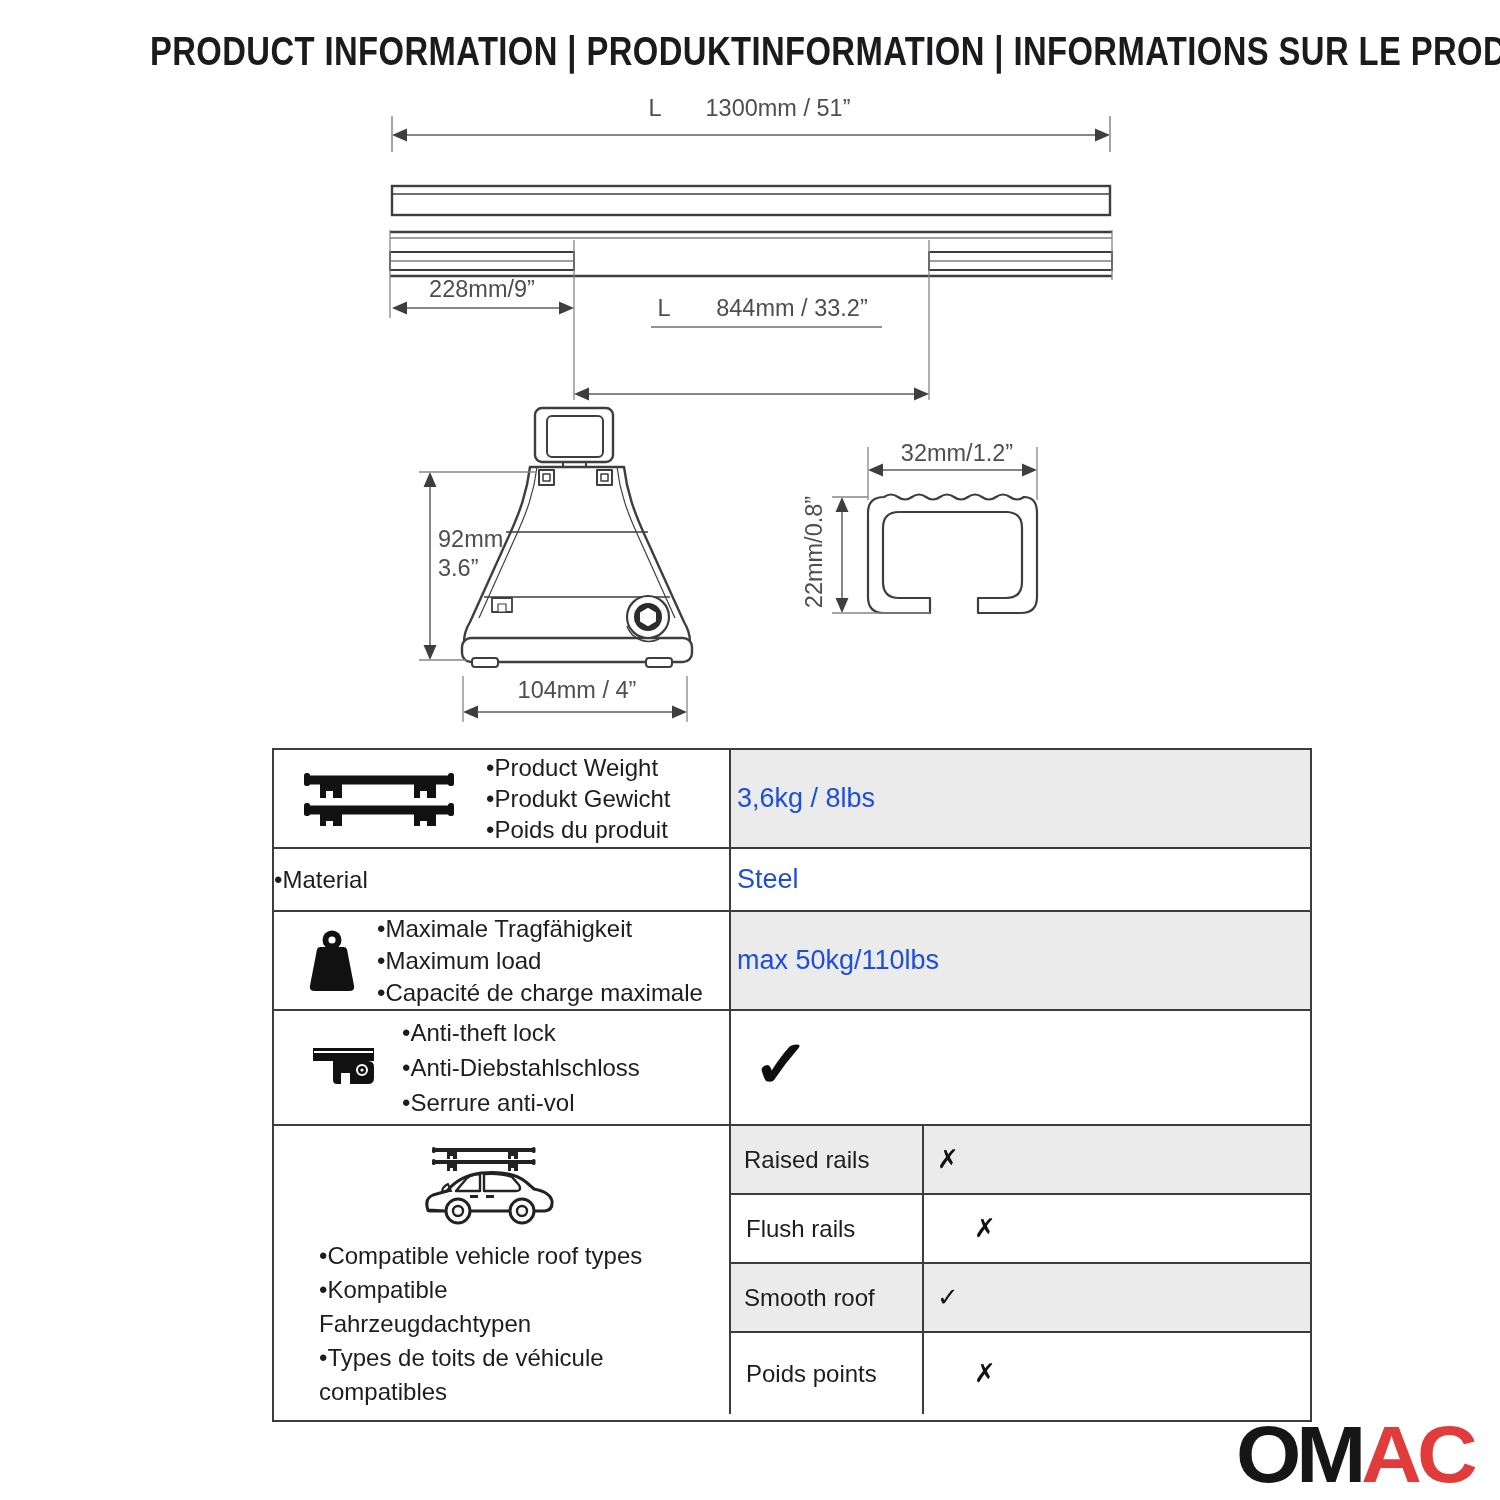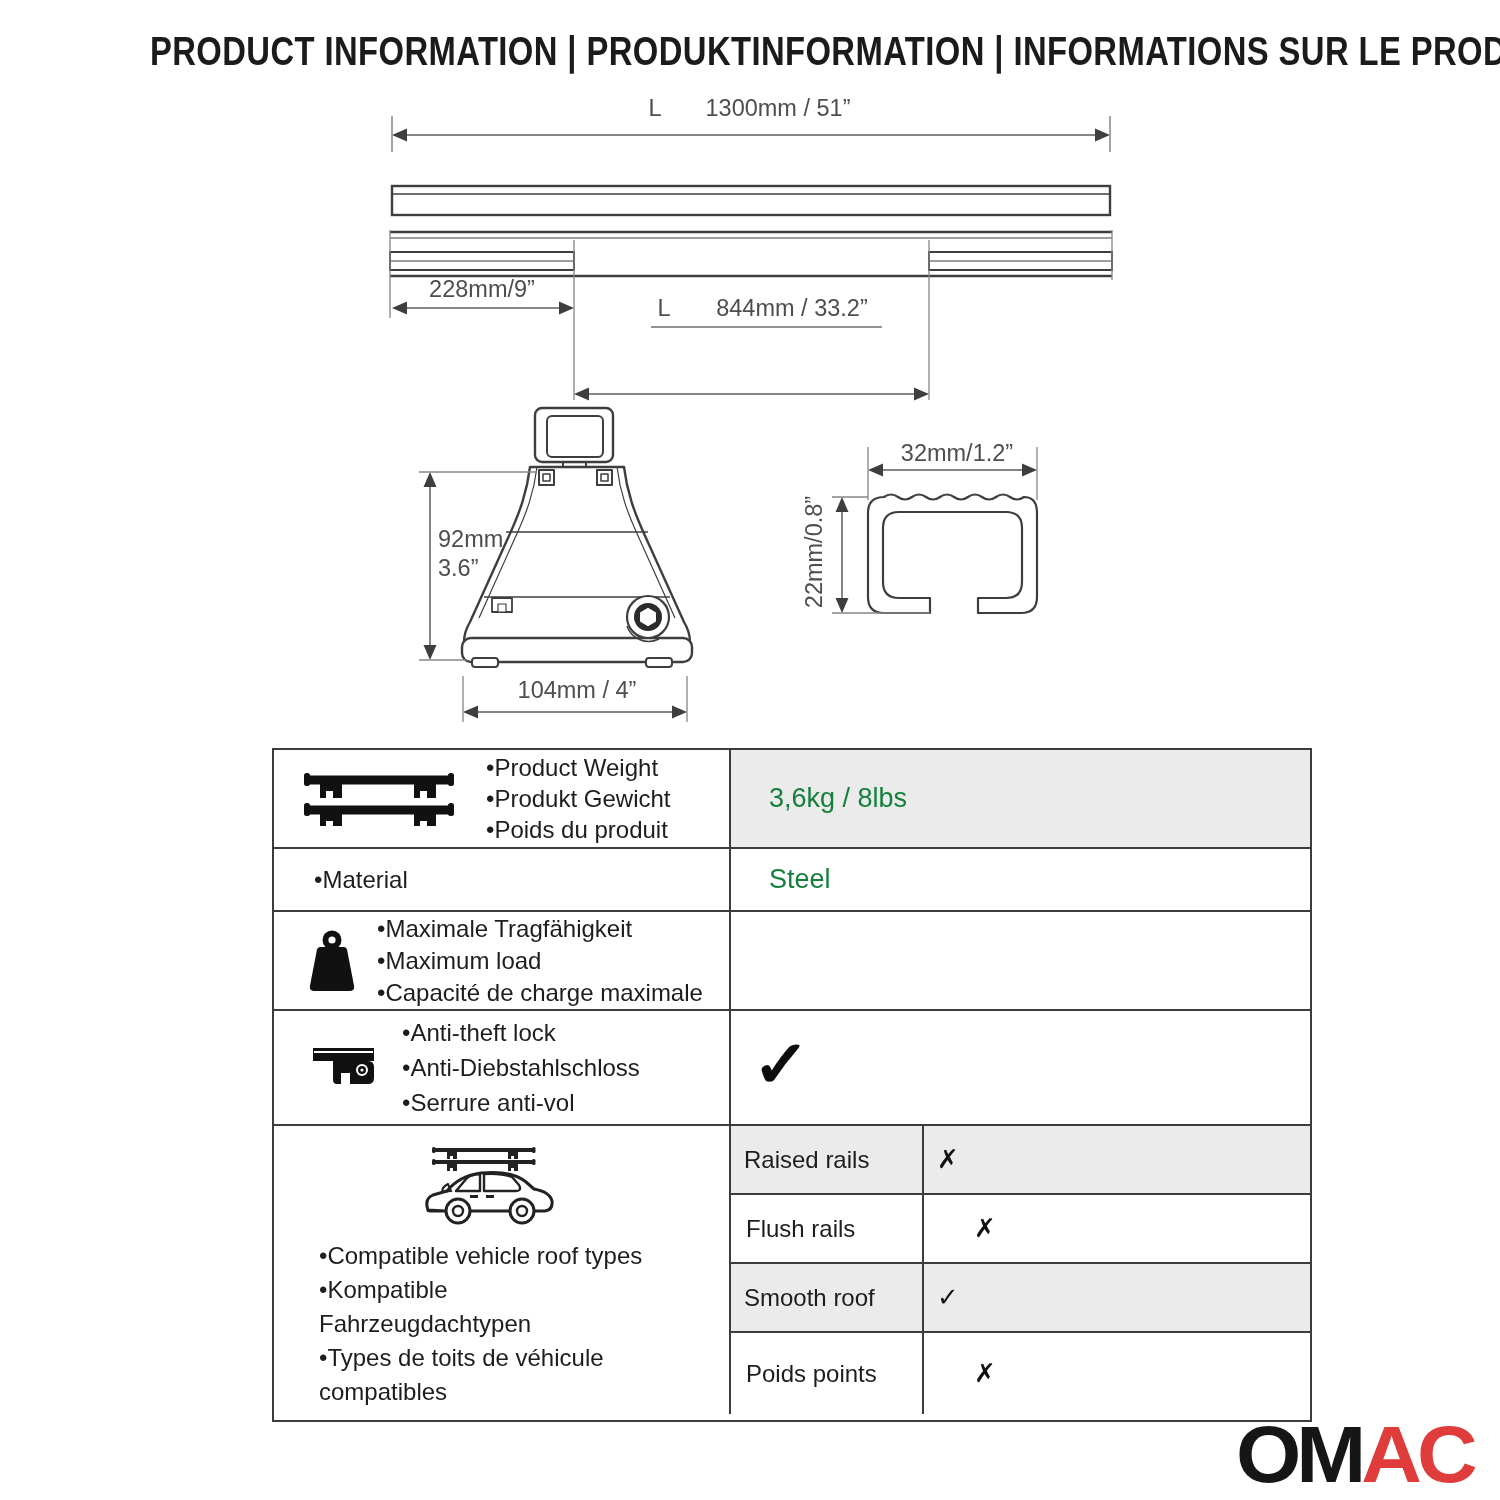--- a/index.html
+++ b/index.html
@@ -16,21 +16,21 @@
   .trow{display:flex;box-sizing:border-box;border-top:2px solid #3c3c3e;}
   .trow.first{border-top:none;}
   .h1{height:97px}.h2{height:63px}.h3{height:99px}.h4{height:115px}.h5{flex:1;height:290px}
   .lcell{width:457px;border-right:2px solid #3c3c3e;box-sizing:border-box;
          display:flex;align-items:center;background:#fff;}
   .vcell{flex:1;display:flex;align-items:center;box-sizing:border-box;}
   .gray{background:#ebebeb;}
   .labels{font-size:24px;line-height:31px;color:#1d1d1f;}
   .labels.lh35{line-height:35px;}
   .labels.lh32{line-height:32px;}
-  .value{font-size:27px;padding-left:38px;color:#15803d;}
+  .value{font-size:27px;padding-left:6px;color:#1d4ed8;}
   .bigcheck{font-size:66px;font-weight:700;padding-left:22px;margin-top:-6px;color:#0e0e0e;
             transform:scaleX(1.05);}
   
   .roofcell{flex-direction:column;align-items:flex-start;justify-content:center;}
   .caricon{margin:16px 0 0 148px;}
   .rooflabels{margin:10px 0 0 45px;width:345px;font-size:24px;line-height:34px;}
   .sub{display:flex;flex-direction:column;flex:1;height:100%;}
   .srow{display:flex;flex:1;border-top:2px solid #3c3c3e;box-sizing:border-box;background:#fff;}
   .srow.first{border-top:none;}
   .srow.tall{flex:1.2;}
@@ -184,41 +184,44 @@
           <div>•Poids du produit</div>
         </div>
       </div>
       <div class="vcell gray">
         <div class="value">3,6kg / 8lbs</div>
       </div>
     </div>
 
     <div class="trow h2">
       <div class="lcell">
-        <div class="labels" style="margin-left:40px">
+        <div class="labels" style="">
           <div>•Material</div>
         </div>
       </div>
       <div class="vcell">
         <div class="value">Steel</div>
       </div>
     </div>
 
     <div class="trow h3">
       <div class="lcell">
         <svg width="46" height="62" viewBox="0 0 46 62" style="margin-left:35px">
           <circle cx="23" cy="10" r="9.5" fill="#111"></circle>
           <circle cx="23" cy="10" r="3.6" fill="#fff"></circle>
           <path d="M11,17 H35 Q37.5,17 38,19.5 L45,55.5 Q46,61 40.5,61 H5.5 Q0,61 1,55.5 L8,19.5 Q8.5,17 11,17 Z" fill="#111"></path>
         </svg>
         <div class="labels lh32" style="margin-left:22px">
           <div>•Maximale Tragfähigkeit</div>
           <div>•Maximum load</div>
           <div>•Capacité de charge maximale</div>
         </div>
+      </div>
+      <div class="vcell gray">
+        <div class="value">max 50kg/110lbs</div>
       </div>
     </div>
 
     <div class="trow h4">
       <div class="lcell">
         <svg width="62" height="40" viewBox="0 0 62 40" style="margin-left:39px">
           <rect x="0" y="0" width="61" height="13" fill="#111"></rect>
           <rect x="1" y="3" width="59" height="2" fill="#fff"></rect>
           <path d="M20,13 H55 Q61,13 61,19 V30 Q61,36 55,36 H37 V25 H28 V36 H24 Q20,36 20,32 Z" fill="#111"></path>
           <circle cx="49" cy="22" r="5" fill="none" stroke="#fff" stroke-width="2"></circle>

